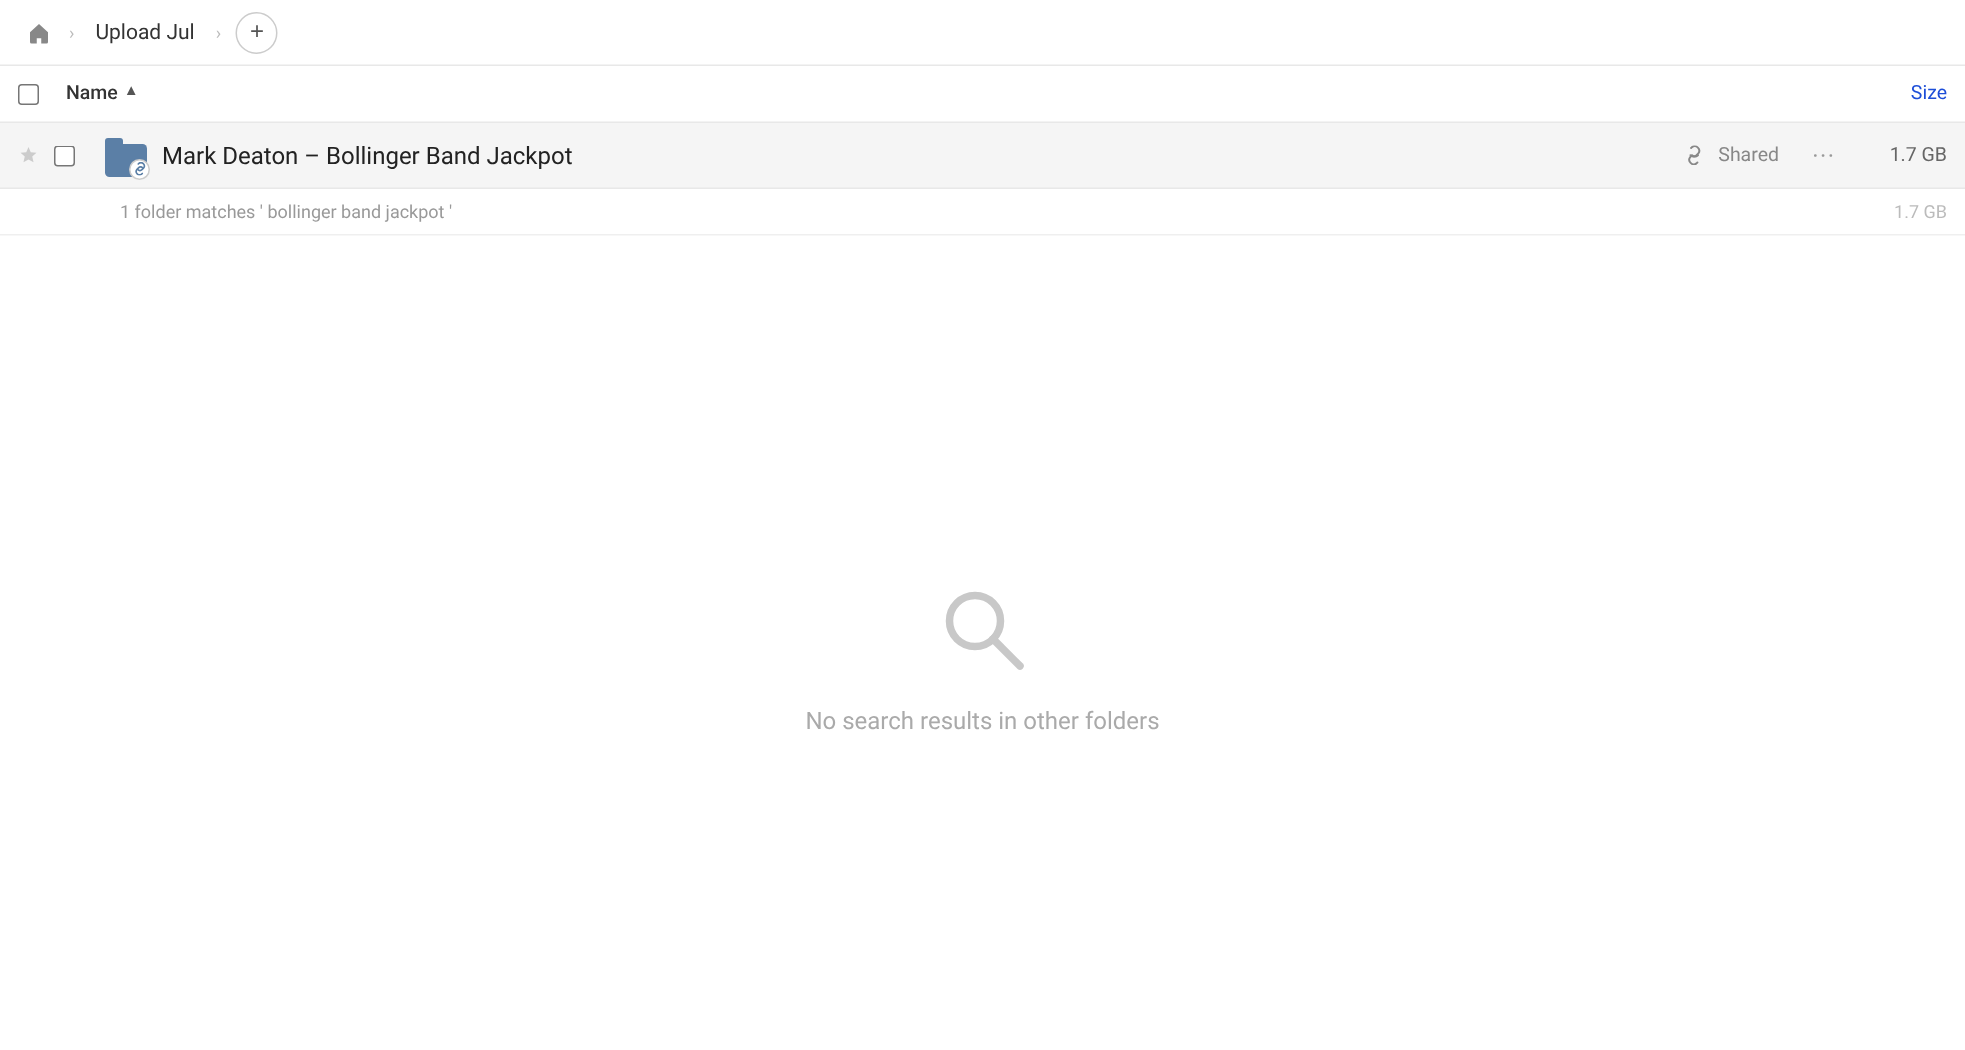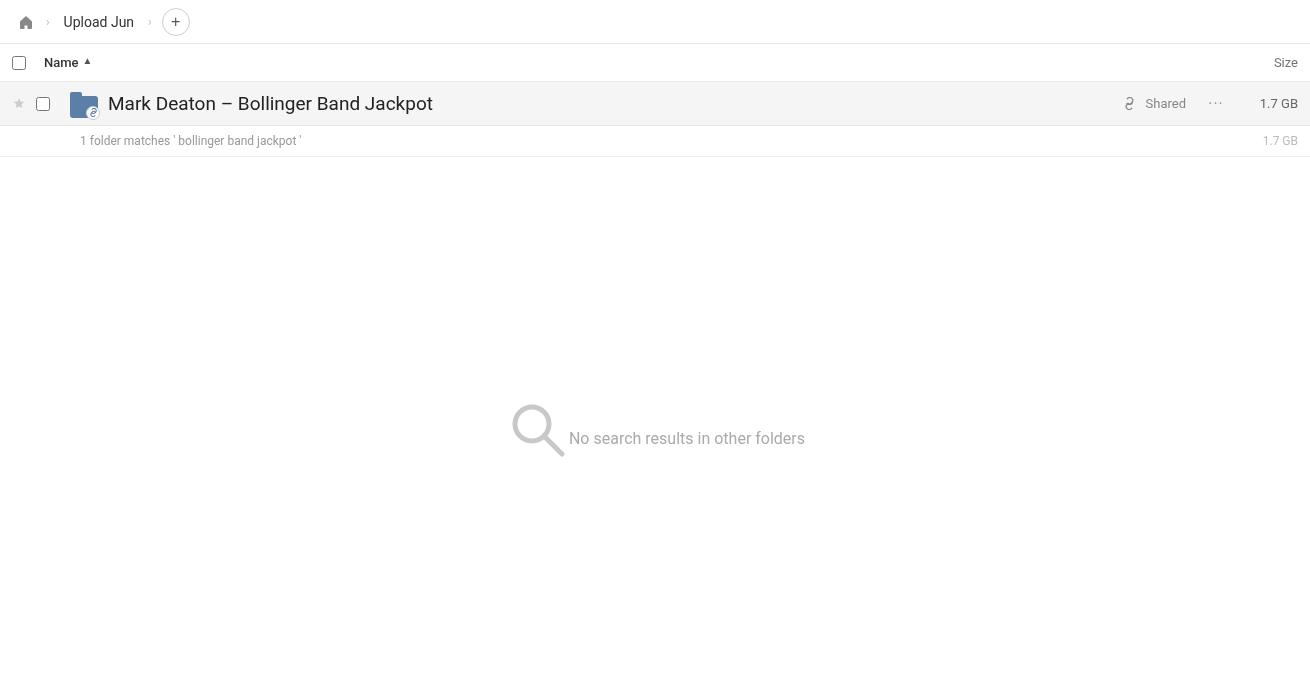--- a/index.html
+++ b/index.html
@@ -84,21 +84,21 @@
       font-weight: 500;
       color: #333;
     }
     .sort-arrow {
       font-size: 10px;
       color: #555;
     }
     .col-header-size {
       margin-left: auto;
       font-weight: 400;
-      color: #737373;
+      color: #1d4ed8;
     }
 
     
     .file-row {
       display: flex;
       align-items: center;
       padding: 0 12px;
       height: 44px;
       background: #f5f5f5;
       border-bottom: 1px solid #e8e8e8;
@@ -153,21 +153,21 @@
       border-radius: 50%;
       display: flex;
       align-items: center;
       justify-content: center;
       font-size: 9px;
       color: #5b7fa6;
       border: 1px solid #ccc;
     }
     .file-name {
       flex: 1;
-      font-size: 19px;
+      font-size: 16px;
       color: #222;
       white-space: nowrap;
       overflow: hidden;
       text-overflow: ellipsis;
     }
     .file-shared-badge {
       display: flex;
       align-items: center;
       gap: 10px;
       color: #888;
@@ -204,21 +204,21 @@
     }
     .match-info-size {
       margin-left: auto;
       color: #bbb;
       font-size: 12px;
     }
 
     
     .empty-state {
       display: flex;
-      flex-direction: row;
+      flex-direction: column;
       align-items: center;
       justify-content: center;
       flex: 1;
       padding: 80px 0 60px;
     }
     .empty-search-icon {
       color: #c0c0c0;
       margin-bottom: 16px;
     }
     .empty-text {
@@ -243,21 +243,21 @@
 <body>
 
 <div class="topbar">
   <div class="breadcrumb-home">
     <svg width="16" height="16" viewBox="0 0 16 16" fill="none">
       <path d="M2 7.5L8 2l6 5.5V14a1 1 0 01-1 1h-3.5v-3.5h-3V15H3a1 1 0 01-1-1V7.5z" fill="#888"></path>
     </svg>
   </div>
   <span class="breadcrumb-sep">›</span>
   <div class="breadcrumb-item">
-    <span>Upload Jun</span>
+    <span>Upload Jul</span>
   </div>
   <span class="breadcrumb-sep">›</span>
   <button class="add-btn">
     <span>+</span>
   </button>
 </div>
 
 <div class="content-area">
 
   <div class="col-header">

